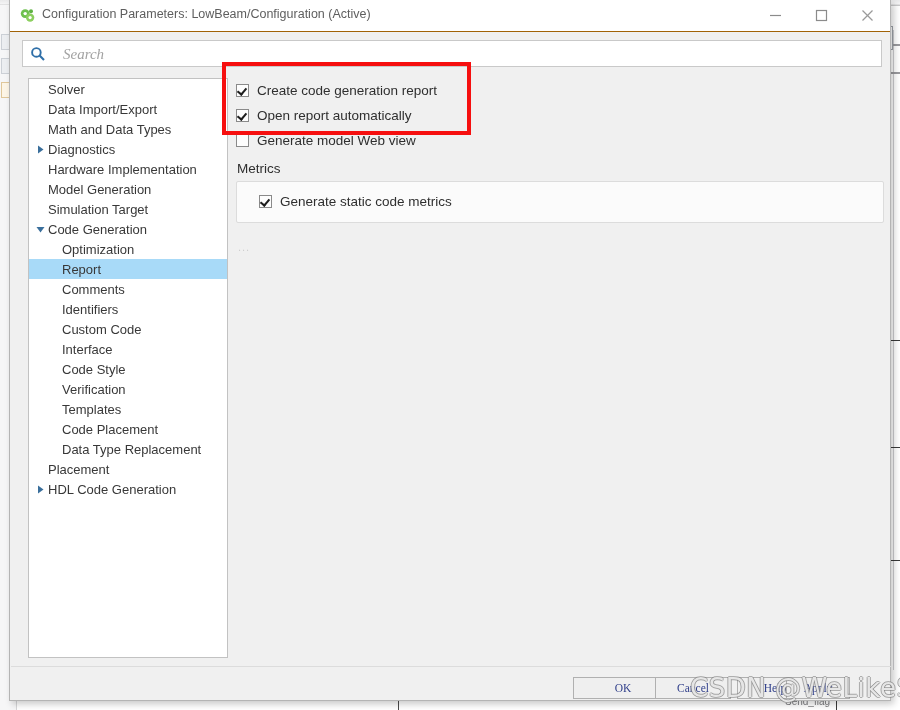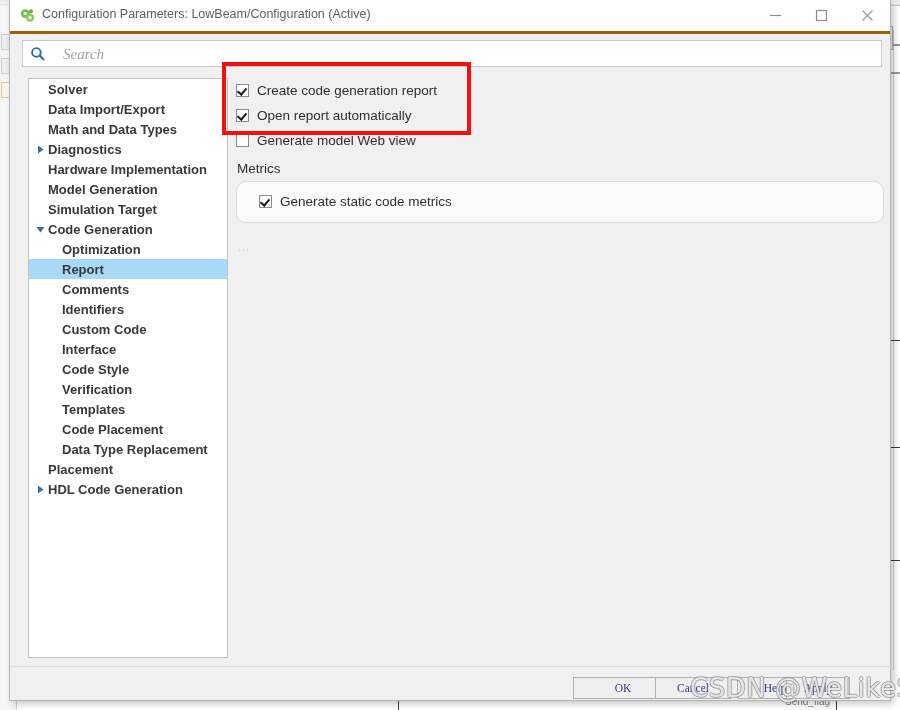--- a/index.html
+++ b/index.html
@@ -84,21 +84,21 @@
     background: #f0f0f0;
     border: 1px solid #b4b4b4;
     border-top: none;
     box-shadow: 3px 3px 7px rgba(0,0,0,.22);
     box-sizing: border-box;
   }
   .titlebar {
     position: relative;
     height: 31px;
     background: #ffffff;
-    border-bottom: 3px solid #a16207;
+    border-bottom: 1px solid #a16207;
   }
   .title-icon {
     position: absolute;
     left: 9px; top: 7px;
     width: 17px; height: 17px;
   }
   .title-text {
     position: absolute;
     left: 32px; top: 7px;
     font-size: 12.5px;
@@ -161,21 +161,20 @@
   }
   .tree-item {
     position: relative;
     height: 20px;
     display: flex;
     align-items: center;
     font-size: 13px;
     color: #383838;
     white-space: nowrap;
     cursor: default;
-    font-weight: bold;
   }
   .tree-item.selected {
     background: #a8daf8;
   }
   .tree-arrow {
     position: absolute;
     left: 6px;
     width: 11px;
     display: flex;
     align-items: center;
@@ -219,21 +218,21 @@
     transform: rotate(40deg);
   }
   .group-label {
     font-size: 13.5px;
     color: #2f2f2f;
     margin: 8px 0 5px 1px;
   }
   .group-box {
     border: 1px solid #dcdcdc;
     background: #fbfbfb;
-    border-radius: 10px;
+    border-radius: 2px;
     padding: 7px 0 8px 22px;
     box-sizing: border-box;
     width: 648px;
   }
   .ellipsis-note {
     margin-top: 18px;
     margin-left: 2px;
     font-size: 11px;
     color: #cfcfcf;
     letter-spacing: 1px;

